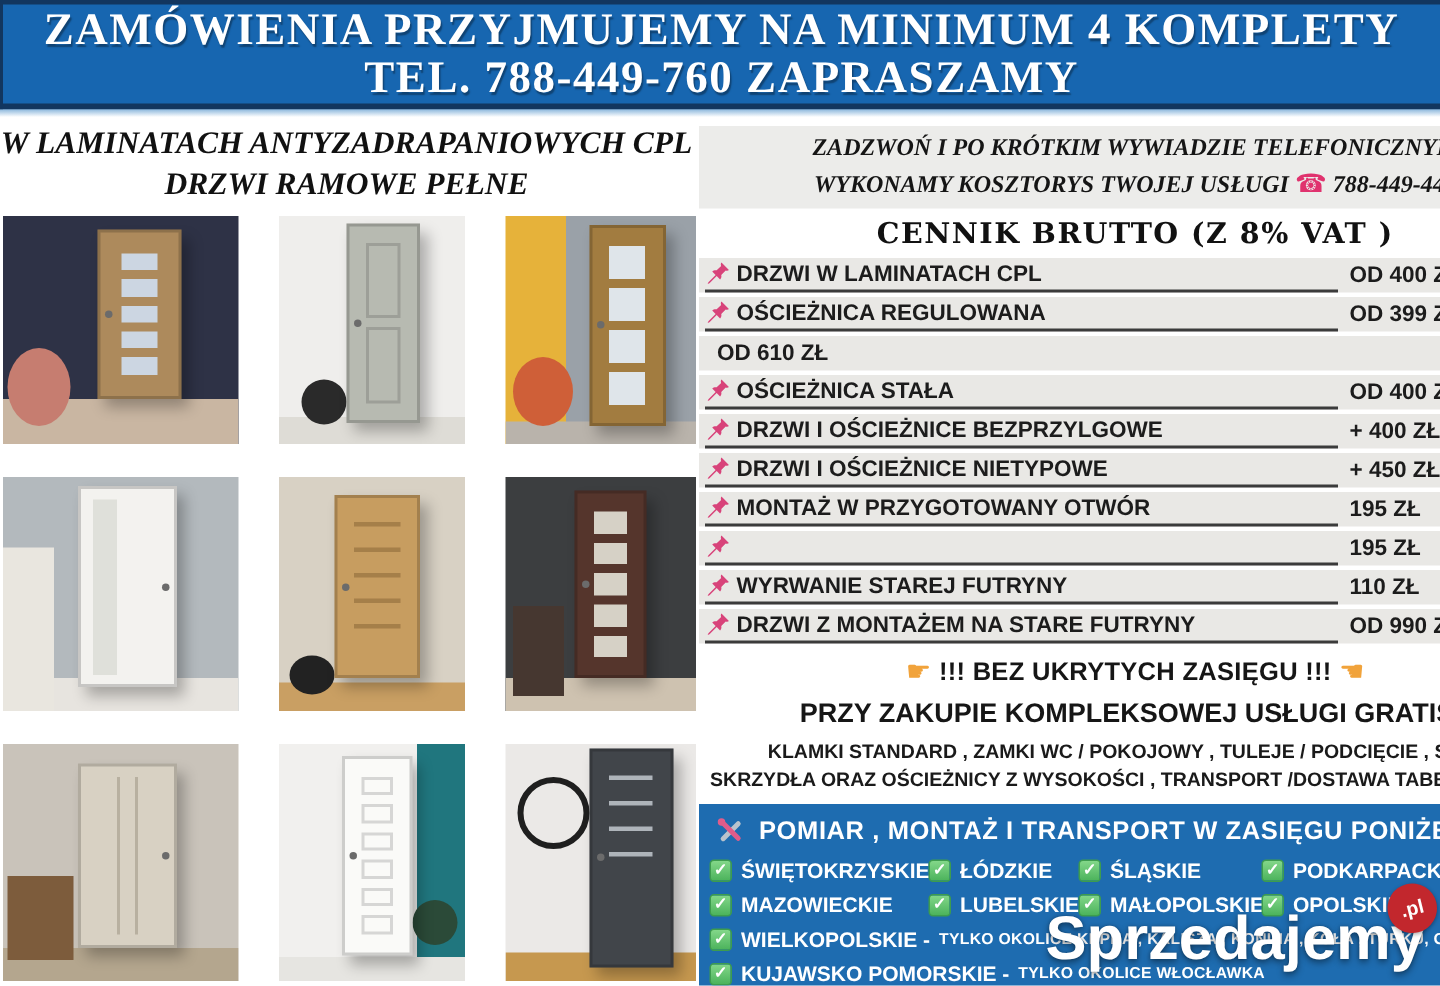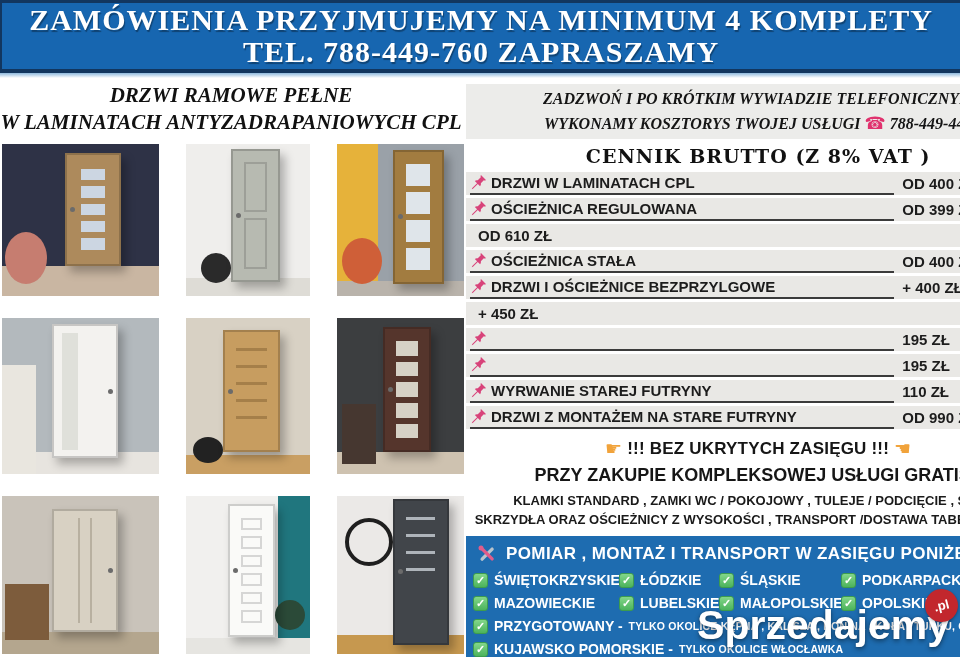--- a/index.html
+++ b/index.html
@@ -168,22 +168,22 @@
 <div class="banner">
   <div class="bl1">ZAMÓWIENIA PRZYJMUJEMY NA MINIMUM 4 KOMPLETY</div>
   <div class="bl2">TEL. 788-449-760 ZAPRASZAMY</div>
 </div>
 <div class="strip"></div>
 
 <div class="content">
 
   <div class="left">
     <div class="left-heading">
+      <div>W LAMINATACH ANTYZADRAPANIOWYCH CPL</div>
       <div>DRZWI RAMOWE PEŁNE</div>
-      <div>W LAMINATACH ANTYZADRAPANIOWYCH CPL</div>
     </div>
     <div class="photo-grid" id="photo-grid">
         <div class="photo" style="background: rgb(46, 50, 70);">
           <div class="floor" style="height: 20%; background: rgb(201, 182, 162);"></div>
           <div class="accent" style="left: 2%; top: 58%; width: 42px; height: 52px; border-radius: 50%; background: rgb(198, 125, 112);"></div>
           <div class="door" style="left: 40%; top: 6%; width: 36%; height: 74%; background: rgb(173, 138, 92);">
             <div class="pane-glass" style="background: rgb(204, 214, 226);"></div>
             <div class="pane-glass" style="background: rgb(204, 214, 226);"></div>
             <div class="pane-glass" style="background: rgb(204, 214, 226);"></div>
             <div class="pane-glass" style="background: rgb(204, 214, 226);"></div>
@@ -343,30 +343,40 @@
                 <path fill="#d8437a" d="M15.5 1.5l7 7c-.8.8-2 .9-3 .4l-4.2 4.2c.4 1.5 0 3.1-1.1 4.2l-3.2-3.2-6.8 6.8-1.7.7.7-1.7 6.8-6.8-3.2-3.2c1.1-1.1 2.7-1.5 4.2-1.1l4.2-4.2c-.5-1-.4-2.2.3-3.1z"></path>
               </svg>
       </span>
       <span class="p-label">DRZWI I OŚCIEŻNICE BEZPRZYLGOWE</span>
       <span style="flex:1"></span>
     </div>
     <span class="price">+ 400 ZŁ</span>
   </div>
 
   <div class="price-row">
+    <div class="row-lined">
+      <span class="pin-icon">
+        <svg viewBox="0 0 24 24">
+                <path fill="#d8437a" d="M15.5 1.5l7 7c-.8.8-2 .9-3 .4l-4.2 4.2c.4 1.5 0 3.1-1.1 4.2l-3.2-3.2-6.8 6.8-1.7.7.7-1.7 6.8-6.8-3.2-3.2c1.1-1.1 2.7-1.5 4.2-1.1l4.2-4.2c-.5-1-.4-2.2.3-3.1z"></path>
+              </svg>
+      </span>
+      <span class="p-label">DRZWI I OŚCIEŻNICE NIETYPOWE</span>
+      <span style="flex:1"></span>
+    </div>
     <span class="price">+ 450 ZŁ</span>
   </div>
 
   <div class="price-row">
     <div class="row-lined">
       <span class="pin-icon">
         <svg viewBox="0 0 24 24">
                 <path fill="#d8437a" d="M15.5 1.5l7 7c-.8.8-2 .9-3 .4l-4.2 4.2c.4 1.5 0 3.1-1.1 4.2l-3.2-3.2-6.8 6.8-1.7.7.7-1.7 6.8-6.8-3.2-3.2c1.1-1.1 2.7-1.5 4.2-1.1l4.2-4.2c-.5-1-.4-2.2.3-3.1z"></path>
               </svg>
       </span>
+      <span class="p-label">MONTAŻ W PRZYGOTOWANY OTWÓR</span>
       <span style="flex:1"></span>
     </div>
     <span class="price">195 ZŁ</span>
   </div>
 
   <div class="price-row">
     <div class="row-lined">
       <span class="pin-icon">
         <svg viewBox="0 0 24 24">
                 <path fill="#d8437a" d="M15.5 1.5l7 7c-.8.8-2 .9-3 .4l-4.2 4.2c.4 1.5 0 3.1-1.1 4.2l-3.2-3.2-6.8 6.8-1.7.7.7-1.7 6.8-6.8-3.2-3.2c1.1-1.1 2.7-1.5 4.2-1.1l4.2-4.2c-.5-1-.4-2.2.3-3.1z"></path>
@@ -466,21 +476,21 @@
   </span>
 
   <span class="region-item">
     <span class="check-icon">✓</span>
     <span class="r-label">OPOLSKIE</span>
   </span>
 </div>
           <div class="region-row long">
   <span class="region-item">
     <span class="check-icon">✓</span>
-    <span class="r-label">PRZYGOTOWANY -</span>
+    <span class="r-label">WIELKOPOLSKIE -</span>
   <span class="r-note">TYLKO OKOLICE KĘPNA , KALISZA , KONINA , KOŁA , TURKU, OSTROWA WLK.</span>
             </span>
 </div>
           <div class="region-row long">
   <span class="region-item">
     <span class="check-icon">✓</span>
     <span class="r-label">KUJAWSKO POMORSKIE -</span>
   <span class="r-note">TYLKO OKOLICE WŁOCŁAWKA</span>
             </span>
 </div>

